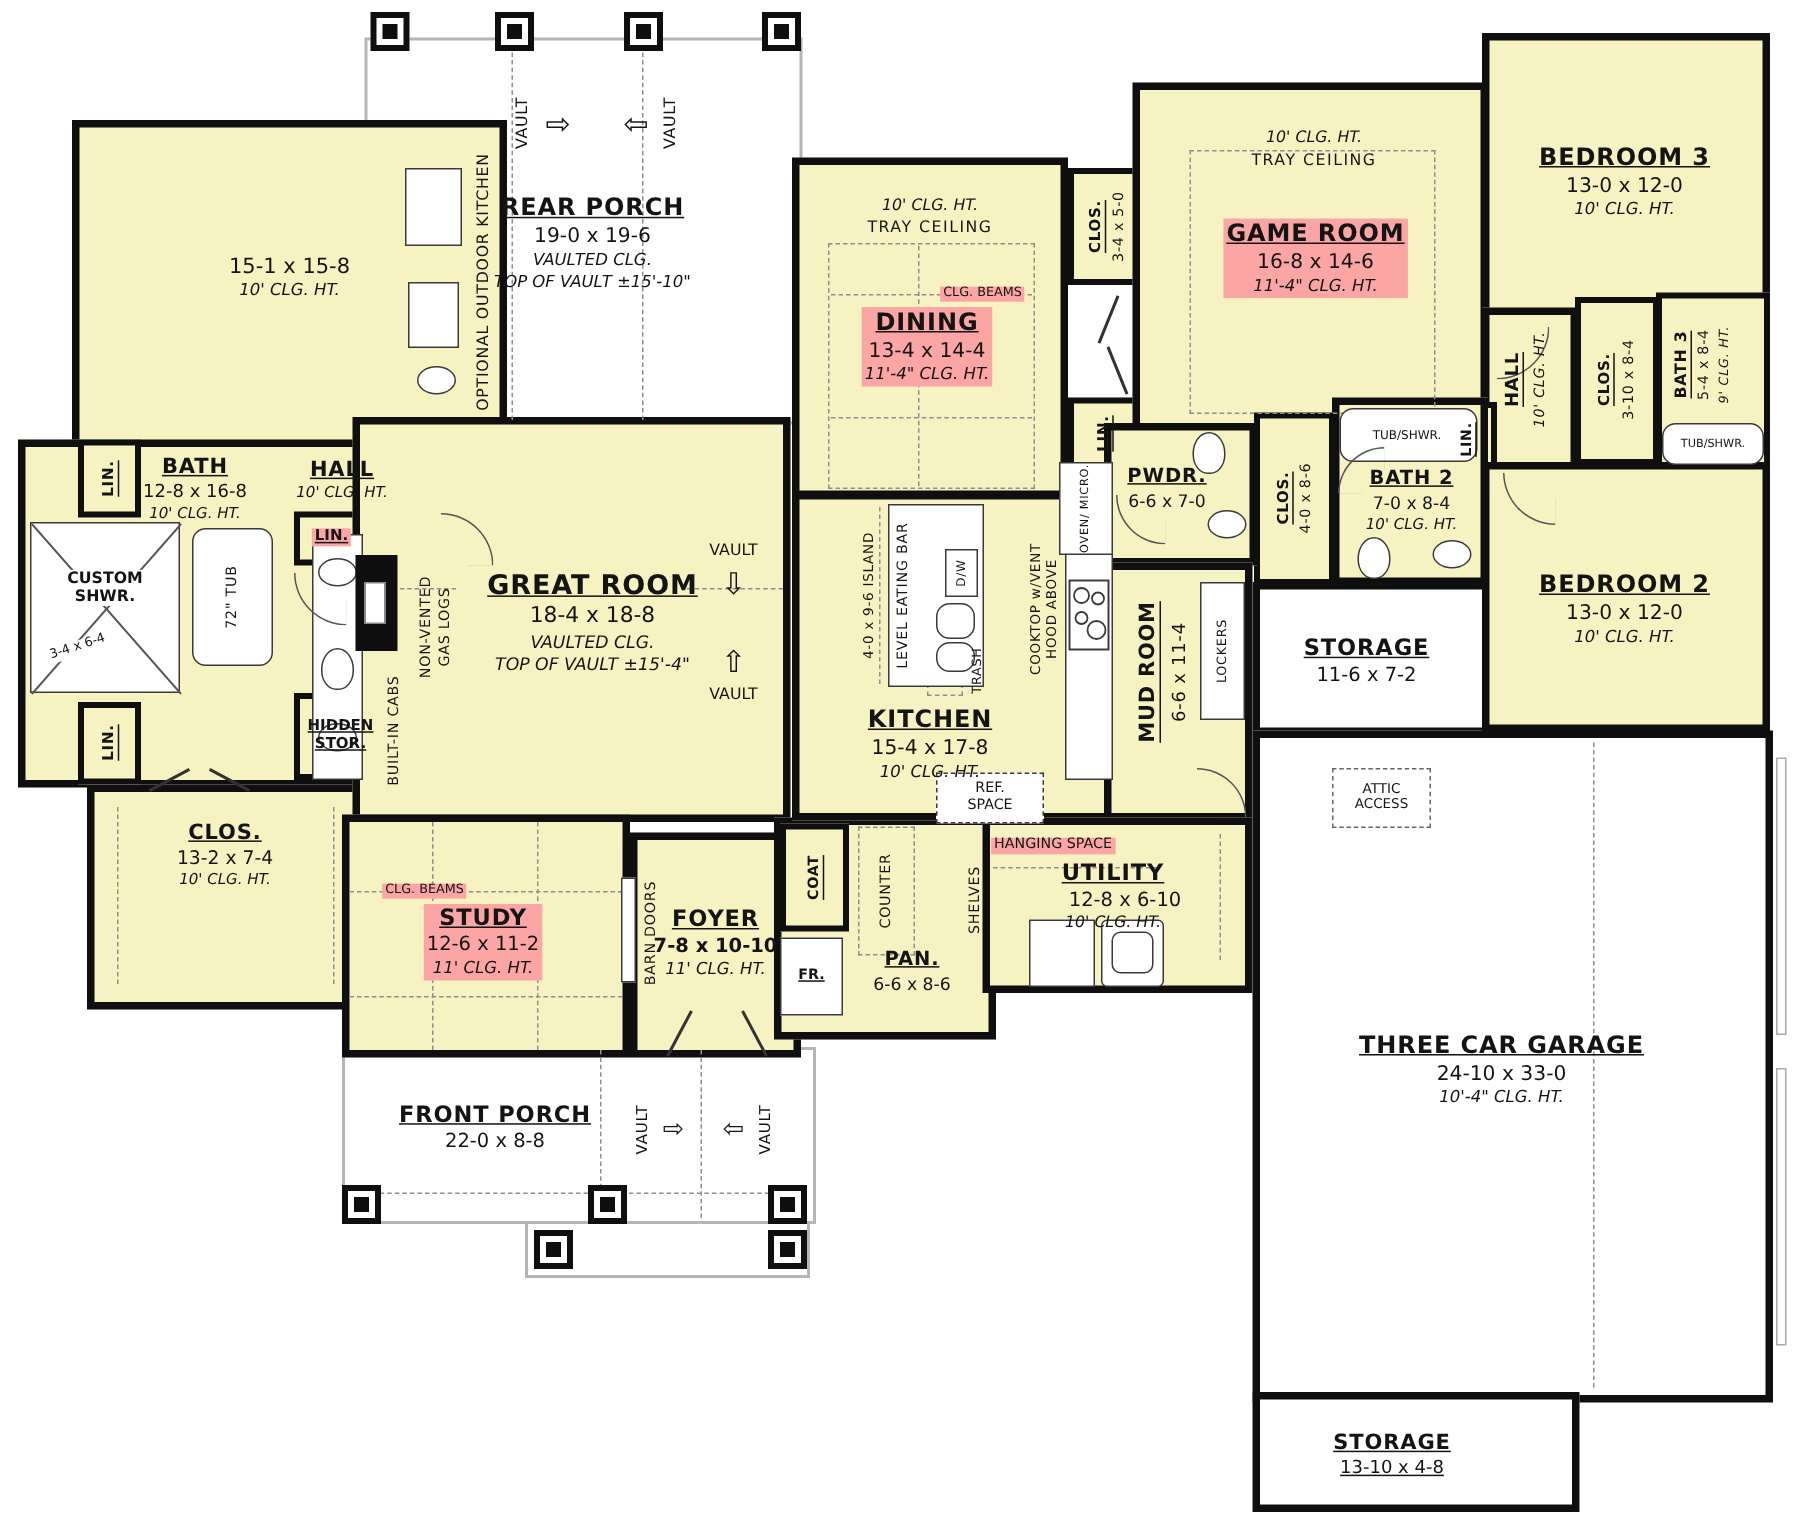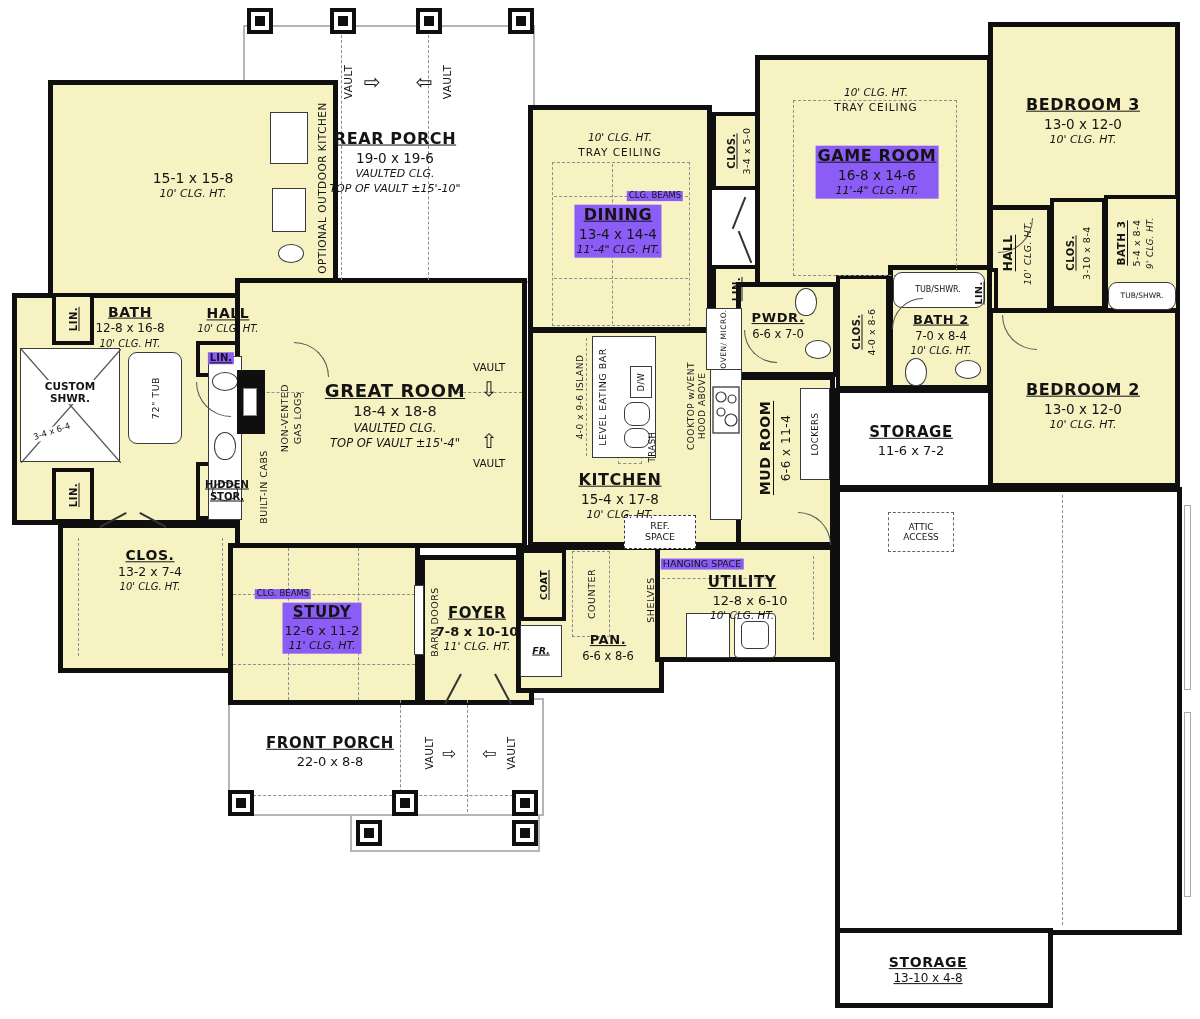--- a/index.html
+++ b/index.html
@@ -9,21 +9,21 @@
   .thin{border-width:4px;}
   .white{background:#ffffff;}
   .porch{position:absolute;background:#ffffff;border:2px solid #b5b5b5;box-sizing:border-box;z-index:1;}
   .rl{position:absolute;transform:translate(-50%,-50%);text-align:center;white-space:nowrap;line-height:1.3;z-index:6;}
   .rn{font-weight:bold;text-decoration:underline;letter-spacing:.6px;}
   .lab{position:absolute;transform:translate(-50%,-50%);text-align:center;white-space:nowrap;z-index:6;line-height:1.15;}
   .vlab{position:absolute;writing-mode:vertical-rl;transform:translate(-50%,-50%) rotate(180deg);white-space:nowrap;z-index:6;letter-spacing:.5px;}
   .u{text-decoration:underline;font-weight:bold;}
   .i{font-style:italic;}
   .wrap{white-space:normal;}
-  .bg{background:#8b5cf6;padding:0 2px;}
+  .bg{background:#fca5a5;padding:0 2px;}
   .bgw{background:#ffffff;padding:0 2px;}
   .dash{position:absolute;border:1.5px dashed #8e8e8e;box-sizing:border-box;z-index:3;}
   .dv{position:absolute;border-left:1.5px dashed #8e8e8e;width:0;z-index:3;}
   .dh{position:absolute;border-top:1.5px dashed #8e8e8e;height:0;z-index:3;}
   .fix{position:absolute;background:#fff;border:1.5px solid #3a3a3a;box-sizing:border-box;z-index:4;}
   .round{border-radius:9px;}
   .toilet{border-radius:50% 50% 46% 46%;width:22px;height:28px;}
   .sinkO{border-radius:50%;width:26px;height:19px;}
   .col{position:absolute;width:26px;height:26px;border:4px solid #0f0f0f;background:#fff;box-sizing:border-box;display:flex;align-items:center;justify-content:center;z-index:5;}
   .col div{width:10px;height:10px;background:#0f0f0f;}
@@ -105,20 +105,25 @@
   <div class="room white" style="left:835px;top:928px;width:218px;height:80px;"></div>
   <div class="dv" style="left:1062px;top:495px;height:430px;"></div>
   <div class="fix" style="left:1184px;top:505px;width:7px;height:185px;border-color:#aaa;"></div>
   <div class="fix" style="left:1184px;top:712px;width:7px;height:185px;border-color:#aaa;"></div>
   <div class="rl" style="left:911px;top:441px;">
     <div class="rn" style="font-size:15px;">STORAGE</div>
     <div style="font-size:13px;">11-6 x 7-2</div>
   </div>
   <div class="dash" style="left:888px;top:512px;width:66px;height:40px;border-color:#666;"></div>
   <div class="lab wrap" style="left:921px;top:532px;font-size:9px;width:52px;">ATTIC ACCESS</div>
+  <div class="rl" style="left:1001px;top:713px;">
+    <div class="rn" style="font-size:16px;">THREE CAR GARAGE</div>
+    <div style="font-size:13.5px;">24-10 x 33-0</div>
+    <div class="i" style="font-size:11px;">10'-4" CLG. HT.</div>
+  </div>
   <div class="rl" style="left:928px;top:970px;">
     <div class="rn" style="font-size:14px;">STORAGE</div>
     <div style="font-size:12px;text-decoration:underline;">13-10 x 4-8</div>
   </div>
 
   <div class="room" style="left:48px;top:80px;width:290px;height:268px;"></div>
   <div class="rl" style="left:193px;top:185px;">
     <div style="font-size:14px;">15-1 x 15-8</div>
     <div class="i" style="font-size:11px;">10' CLG. HT.</div>
   </div>
@@ -208,21 +213,21 @@
   <div class="dg" style="left:452px;top:672px;height:34px;transform:rotate(28deg);"></div>
   <div class="dg" style="left:502px;top:672px;height:34px;transform:rotate(-28deg);"></div>
 
   <div class="room" style="left:516px;top:545px;width:148px;height:148px;"></div>
   <div class="room thin" style="left:520px;top:549px;width:46px;height:72px;"></div>
   <div class="vlab u" style="left:543px;top:585px;font-size:9.5px;">COAT</div>
   <div class="dash" style="left:572px;top:551px;width:38px;height:86px;"></div>
   <div class="vlab" style="left:591px;top:594px;font-size:9.5px;">COUNTER</div>
   <div class="vlab" style="left:650px;top:600px;font-size:9.5px;">SHELVES</div>
   <div class="fix" style="left:520px;top:625px;width:42px;height:52px;"></div>
-  <div class="lab u" style="left:541px;top:651px;font-size:9.5px;font-style:italic;">FR.</div>
+  <div class="lab u" style="left:541px;top:651px;font-size:9.5px;">FR.</div>
   <div class="rl" style="left:608px;top:648px;">
     <div class="rn" style="font-size:13px;">PAN.</div>
     <div style="font-size:11.5px;">6-6 x 8-6</div>
   </div>
 
   <div class="room" style="left:528px;top:328px;width:216px;height:219px;"></div>
   <div class="fix" style="left:592px;top:336px;width:64px;height:122px;"></div>
   <div class="dv" style="left:586px;top:338px;height:118px;"></div>
   <div class="vlab" style="left:580px;top:397px;font-size:9px;">4-0 x 9-6 ISLAND</div>
   <div class="vlab" style="left:602px;top:397px;font-size:9.5px;">LEVEL EATING BAR</div>

